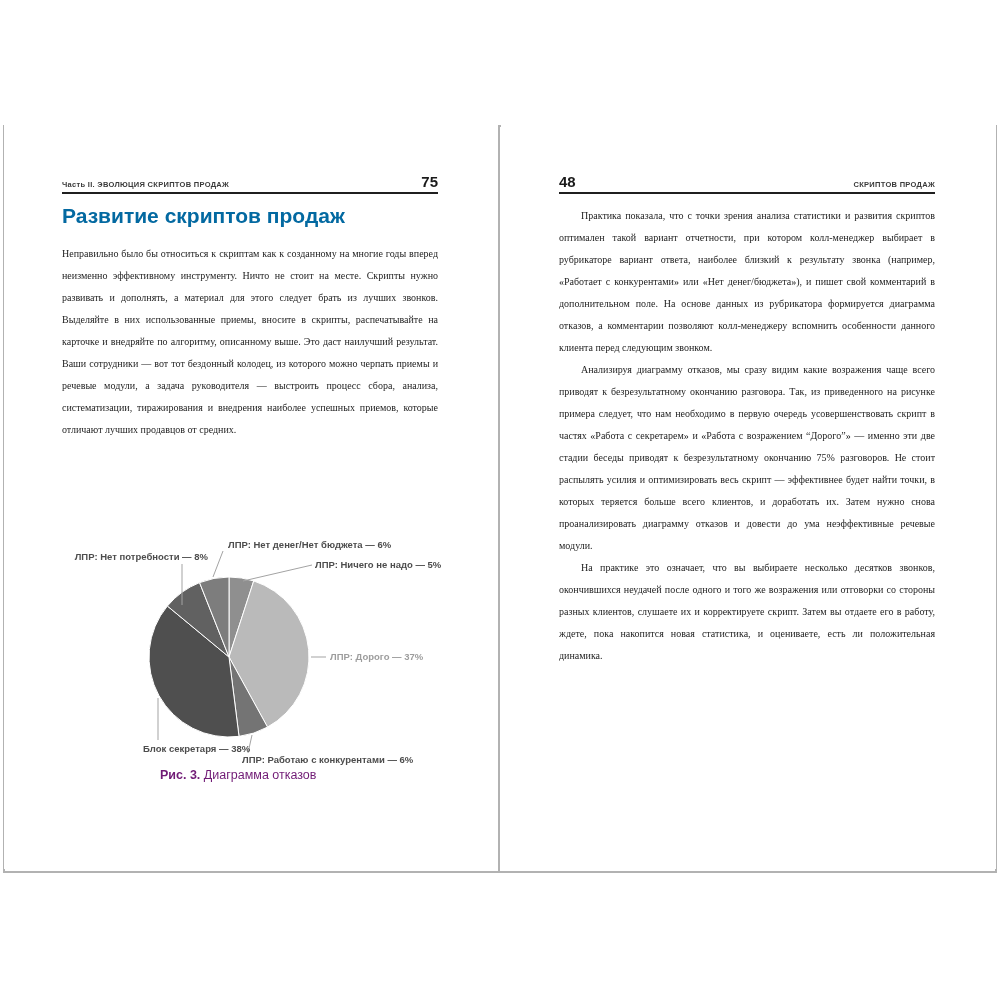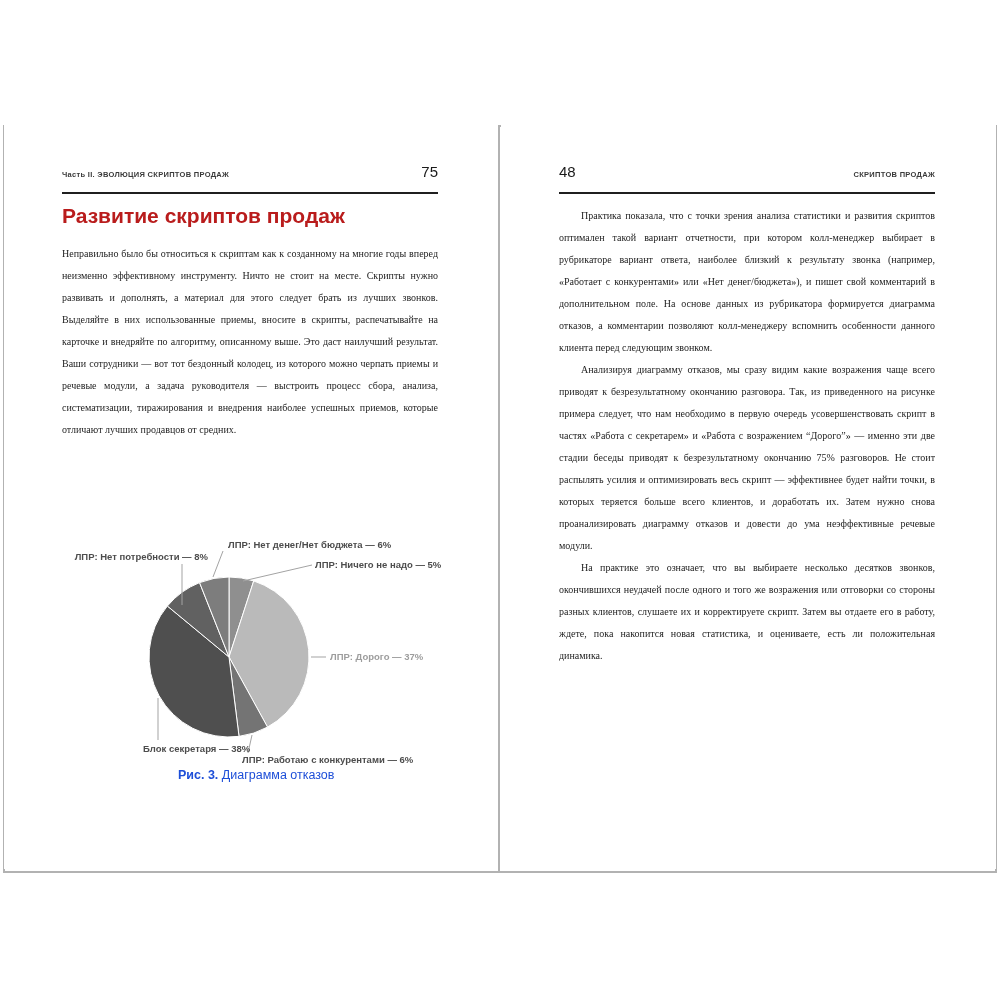--- a/index.html
+++ b/index.html
@@ -15,45 +15,45 @@
     background: #b2b2b2;
   }
   .page { position: absolute; top: 125px; width: 495px; height: 744px; background: #fff; }
   .page.left  { left: 4px; }
   .page.right { left: 501px; }
 
   .page-header {
     position: absolute; left: 58px; top: 51px; width: 376px; height: 18px;
     border-bottom: 2px solid #1f1f1f;
     display: flex; justify-content: space-between; align-items: flex-end;
-    padding-bottom: 13px;
+    padding-bottom: 3px;
     font-family: "Liberation Sans", sans-serif;
   }
   .running-title {
     font-size: 7.5px; font-weight: bold; letter-spacing: 0.3px; color: #3a3a3a;
     text-transform: none; white-space: nowrap;
   }
-  .page-number { font-size: 15px; font-weight: normal; color: #1a1a1a; line-height: 1; }
+  .page-number { font-size: 15px; font-weight: bold; color: #1a1a1a; line-height: 1; }
 
   .chapter-title {
     position: absolute; left: 58px; top: 79px; width: 376px;
     font-family: "Liberation Sans", sans-serif;
-    font-size: 21px; font-weight: bold; color: #b91c1c;
+    font-size: 21px; font-weight: bold; color: #0369a1;
   }
 
   .body-text { position: absolute; left: 58px; width: 376px; font-size: 10px; line-height: 22px; text-align: justify; }
   .page.left  .body-text { top: 118px; }
   .page.right .body-text { top: 80px; }
   .body-text p.indent { text-indent: 22px; }
 
   .figure-block { position: absolute; left: 58px; top: 405px; width: 380px; height: 270px; }
   .figure-block svg { display: block; }
   .figure-caption {
-    position: absolute; left: 116px; top: 238px; white-space: nowrap;
-    font-family: "Liberation Sans", sans-serif; font-size: 12.5px; color: #1d4ed8;
+    position: absolute; left: 98px; top: 238px; white-space: nowrap;
+    font-family: "Liberation Sans", sans-serif; font-size: 12.5px; color: #701a75;
   }
   .figure-caption .cap-label { font-weight: bold; }
 </style>
 </head>
 <body>
 
 <div class="book-frame"></div>
 
 <div class="page left">
   <div class="page-header">

